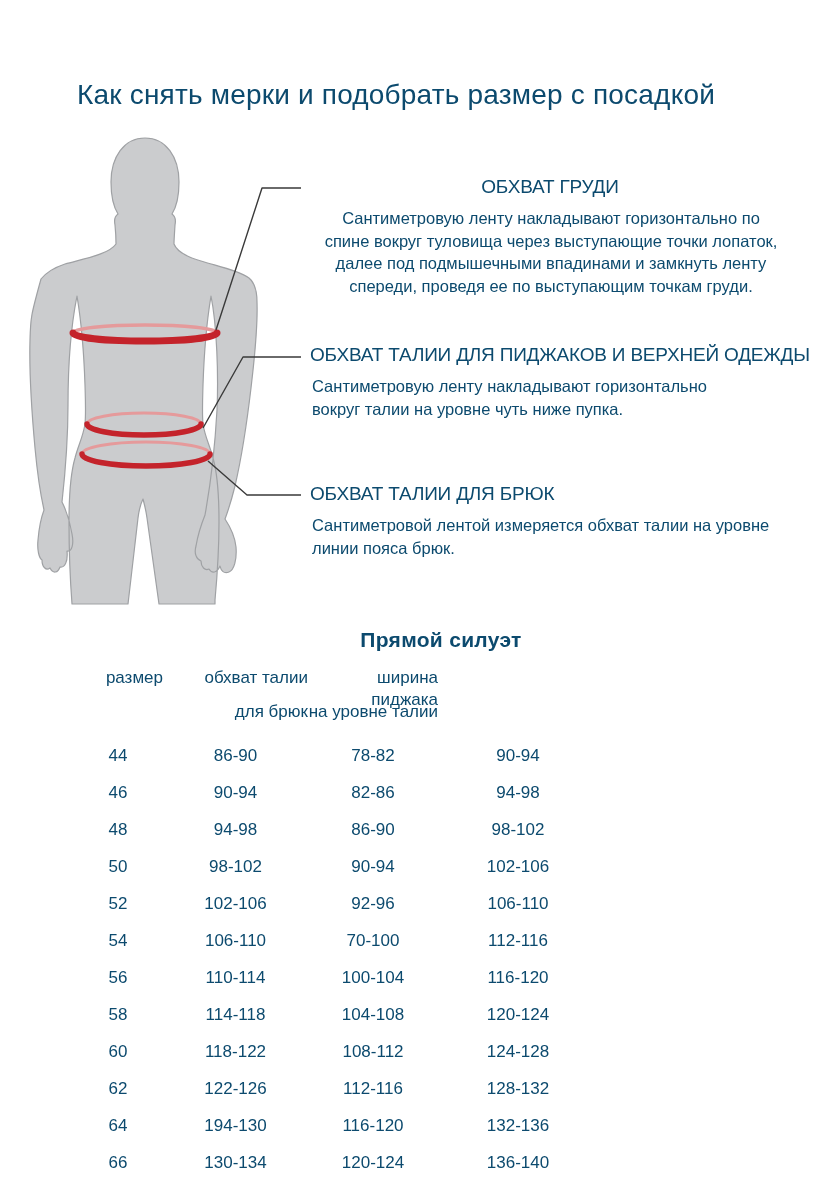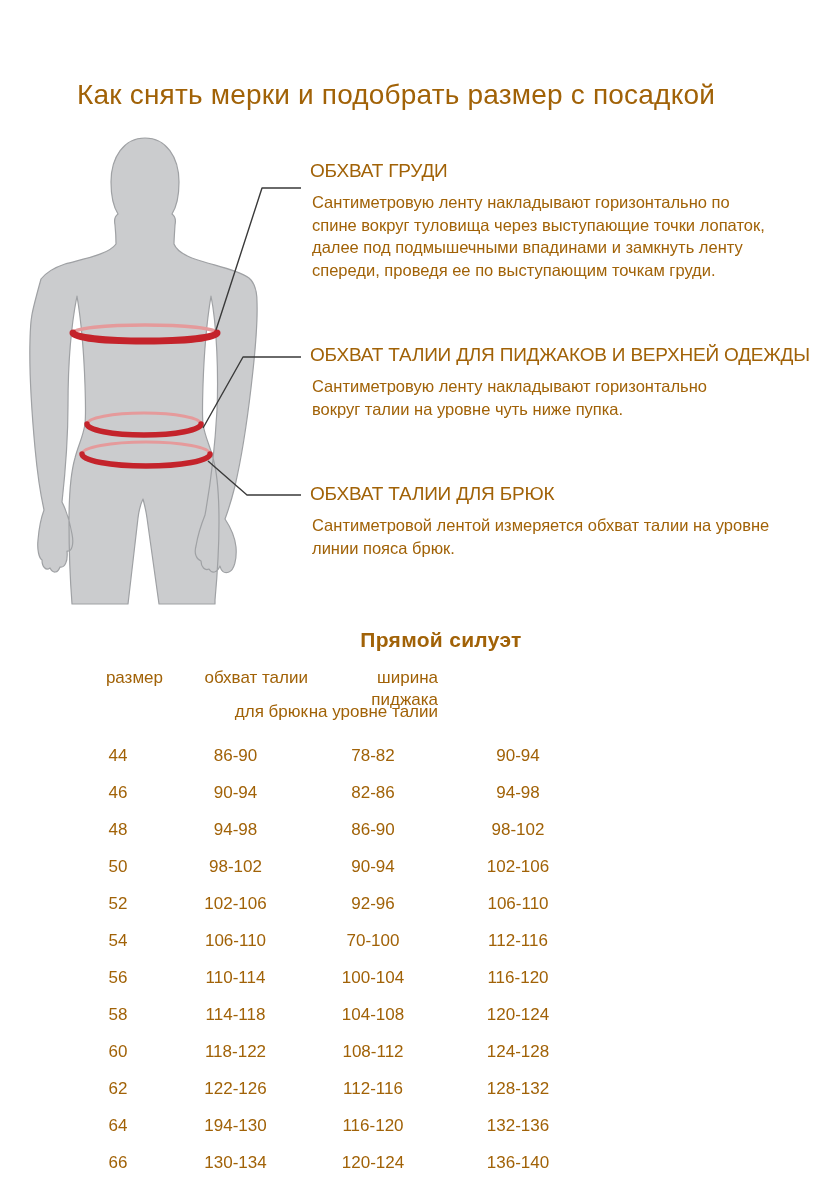--- a/index.html
+++ b/index.html
@@ -1,30 +1,30 @@
 <!DOCTYPE html>
 <html><head>
 <meta charset="utf-8">
 <style>
   html,body { margin:0; padding:0; background:#ffffff; }
   .page {
     position:relative; width:825px; height:1200px; background:#ffffff;
-    font-family:"Liberation Sans", sans-serif; color:#a16207; overflow:hidden;
+    font-family:"Liberation Sans", sans-serif; color:#0c4a6e; overflow:hidden;
   }
   .main-title {
     position:absolute; top:79px; left:0; width:792px; margin:0;
     text-align:center; font-size:28px; font-weight:500; letter-spacing:0.2px;
   }
   .figure-svg { position:absolute; left:25px; top:130px; width:250px; height:478px; }
   .leader-svg { position:absolute; left:0; top:130px; width:825px; height:480px; pointer-events:none; }
 
   .measure { position:absolute; left:310px; }
   .measure h2 { margin:0; font-size:19px; font-weight:400; letter-spacing:-0.2px; }
   .measure p  { margin:9px 0 0 2px; font-size:16.5px; line-height:22.5px; white-space:pre-line; }
-  .m1 { top:160px; width:480px; }
+  .m1 { top:176px; width:480px;text-align:center; }
   .m2 { top:344px; width:515px; }
   .m3 { top:483px; width:490px; }
 
   .table-title {
     position:absolute; top:612px; left:0; width:806px; margin:16px;
     text-align:center; font-size:21px; font-weight:700; letter-spacing:0.3px;padding-left:22px;
   }
   .thead {
     position:absolute; left:73px; top:667px;
     display:grid; grid-template-columns:90px 145px 130px 160px; font-size:17px;

